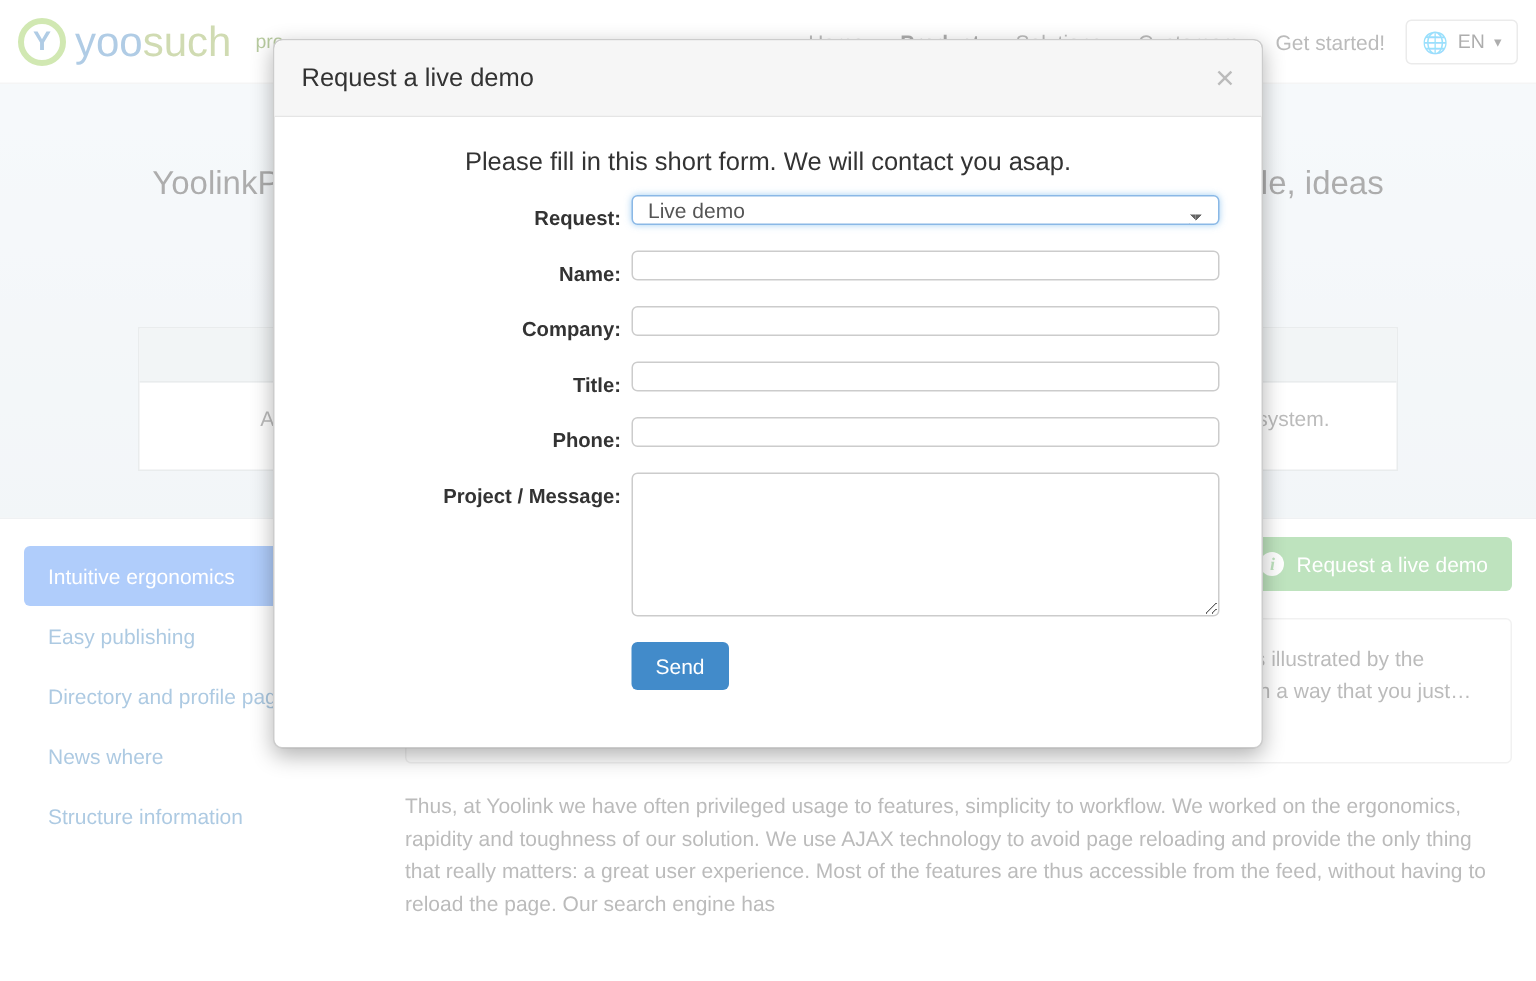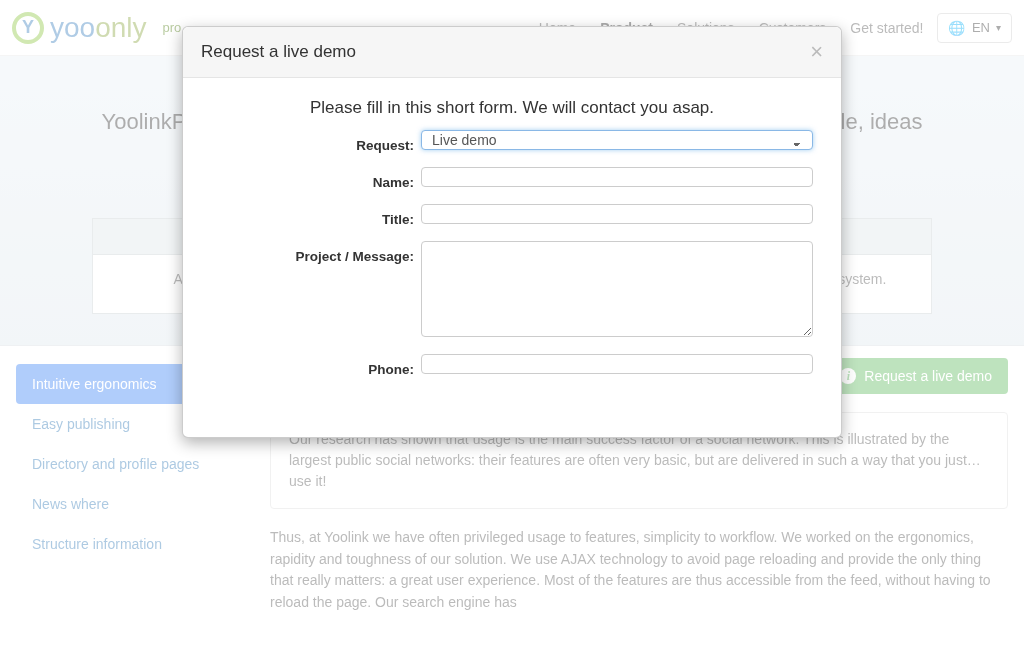--- a/index.html
+++ b/index.html
@@ -265,21 +265,21 @@
   font-family: Georgia, serif;
 }
 </style>
 </head>
 <body>
 
 <div class="topbar">
   <div class="logo">
     <span class="logo-roundel">Y</span>
     <span class="logo-yoo">yoo</span>
-      <span class="logo-link">only</span>
+      <span class="logo-link">such</span>
       <span class="logo-pro">pro</span>
   </div>
   <div class="nav">
     <a>Home</a>
     <a style="color:#333;font-weight:600;">Product</a>
     <a>Solutions</a>
     <a>Customers</a>
     <a>Get started!</a>
   </div>
   <div class="lang">
@@ -338,35 +338,42 @@
           <option>Live demo</option>
         </select>
       </div>
     </div>
 
     <div class="form-row">
       <div class="form-label">Name:</div>
       <div class="form-control-wrap"><input class="form-control" style=""></div>
     </div>
 
+    <div class="form-row">
+      <div class="form-label">Company:</div>
+      <div class="form-control-wrap"><input class="form-control" style=""></div>
+    </div>
 
     <div class="form-row">
       <div class="form-label">Title:</div>
       <div class="form-control-wrap"><input class="form-control" style=""></div>
     </div>
 
 
     <div class="form-row">
+      <div class="form-label">Phone:</div>
+      <div class="form-control-wrap"><input class="form-control" style=""></div>
+    </div>
+
+    <div class="form-row">
       <div class="form-label">Project / Message:</div>
       <div class="form-control-wrap"><textarea class="form-textarea" style=""></textarea></div>
     </div>
 
     <div class="form-row">
-      <div class="form-label">Phone:</div>
-      <div class="form-control-wrap"><input class="form-control" style=""></div>
-    </div>
-
-    <div class="form-row">
       <div class="form-label"></div>
+      <div class="form-control-wrap">
+        <button class="btn-send">Send</button>
+      </div>
     </div>
 
   </div>
 </div>
 
 </body></html>

